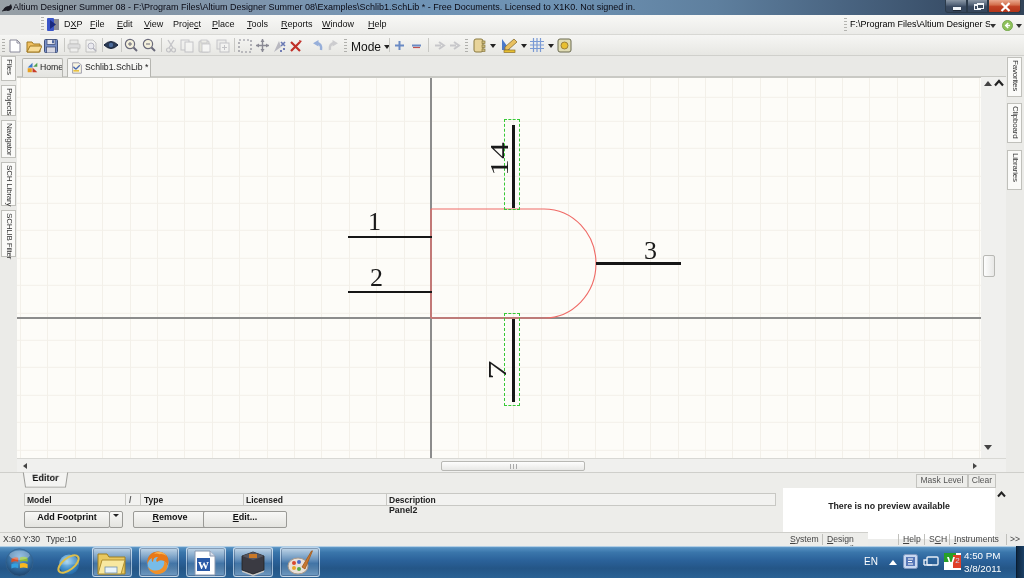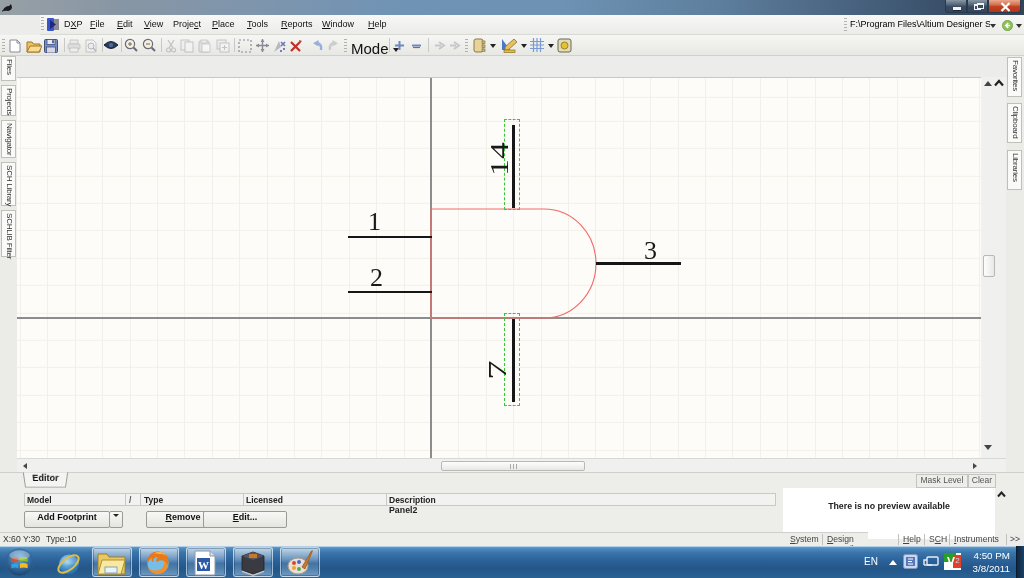--- a/index.html
+++ b/index.html
@@ -80,20 +80,21 @@
   background:linear-gradient(rgba(255,255,255,0.65),rgba(225,240,255,0.35) 40%,rgba(160,200,235,0.22) 55%,rgba(200,228,252,0.45)); border:1px solid rgba(220,235,250,0.55); box-shadow:inset 0 0 0 1px rgba(20,50,90,0.35); }
 </style>
 </head>
 <body>
 <div id="root">
   <div id="titlebar" class="abs"></div>
   <svg class="abs" style="left:2px;top:2px" width="11" height="11" viewBox="0 0 11 11">
     <path d="M1 8 Q3 4 7 4 L9 2 L10 5 Q10 8 6 9 Z" fill="#1a1a22"></path>
     <path d="M0 9 L4 8" stroke="#1a1a22" stroke-width="1"></path>
   </svg>
+  <div id="titletext" class="abs">Altium Designer Summer 08 - F:\Program Files\Altium Designer Summer 08\Examples\Schlib1.SchLib * - Free Documents. Licensed to X1K0. Not signed in.</div>
   <div id="btnmin" class="abs winbtn">
       <div style="position:absolute;left:7px;top:7px;width:8px;height:2.5px;background:#f0f4f8;box-shadow:0 1px 1px rgba(0,0,0,0.5);"></div>
     </div>
   <div id="btnmax" class="abs winbtn">
     <div style="position:absolute;left:6px;top:4px;width:7px;height:6px;border:1.3px solid #f0f4f8;border-top-width:2px;"></div>
     <div style="position:absolute;left:9px;top:2.5px;width:7px;height:6px;border:1.3px solid #f0f4f8;border-top-width:2px;background:#3c4c5e;"></div>
   </div>
   <div id="btnclose" class="abs winbtn">
     <svg style="position:absolute;left:11px;top:2px" width="11" height="10" viewBox="0 0 11 10">
       <path d="M1.5 1 L9.5 9 M9.5 1 L1.5 9" stroke="#fff" stroke-width="2.2"></path>
@@ -220,21 +221,21 @@
     </svg>
     <svg class="abs" style="left:310px;top:4px" width="14" height="14" viewBox="0 0 14 14" opacity="0.75">
       <path d="M11 11 Q12 5 7 4 L7 4" fill="none" stroke="#7a9ad4" stroke-width="2.4"></path>
       <path d="M8.5 1 L3 4.2 L8.5 7.4 Z" fill="#7a9ad4"></path>
     </svg>
     <svg class="abs" style="left:327px;top:4px" width="14" height="14" viewBox="0 0 14 14" opacity="0.8">
       <path d="M3 11 Q2 5 7 4 L7 4" fill="none" stroke="#c4c4c8" stroke-width="2.4"></path>
       <path d="M5.5 1 L11 4.2 L5.5 7.4 Z" fill="#c4c4c8"></path>
     </svg>
     <div class="tbgrip" style="left:344px"></div>
-    <div class="abs" style="left:351px;top:5px;width:44px;height:13px;font-size:15px;color:#111;white-space:nowrap;">Mode <span style="display:inline-block;width:0;height:0;border-left:3.5px solid transparent;border-right:3.5px solid transparent;border-top:4px solid #222;vertical-align:2px"></span></div>
+    <div class="abs" style="left:351px;top:5px;width:44px;height:13px;font-size:12px;color:#111;white-space:nowrap;">Mode <span style="display:inline-block;width:0;height:0;border-left:3.5px solid transparent;border-right:3.5px solid transparent;border-top:4px solid #222;vertical-align:2px"></span></div>
     <div class="tbsep" style="left:389px"></div>
     <svg class="abs" style="left:394px;top:5px" width="11" height="11" viewBox="0 0 11 11">
       <path d="M5.5 1 v9 M1 5.5 h9" stroke="#6a8ac4" stroke-width="2"></path>
     </svg>
     <svg class="abs" style="left:411px;top:5px" width="11" height="11" viewBox="0 0 11 11">
       <path d="M1 5.5 h9" stroke="#6a8ac4" stroke-width="2"></path>
       <path d="M2 7.5 h7" stroke="#c05050" stroke-width="1.2"></path>
     </svg>
     <div class="tbsep" style="left:428px"></div>
     <svg class="abs" style="left:433px;top:4px" width="13" height="13" viewBox="0 0 13 13" opacity="0.55">
@@ -258,20 +259,37 @@
     </svg>
     <div class="abs" style="left:521px;top:9px;width:0;height:0;border-left:3.5px solid transparent;border-right:3.5px solid transparent;border-top:4px solid #222;"></div>
     <svg class="abs" style="left:530px;top:3px" width="14" height="14" viewBox="0 0 14 14">
       <path d="M3.5 0 v14 M7 0 v14 M10.5 0 v14 M0 3.5 h14 M0 7 h14 M0 10.5 h14" stroke="#7a9ad4" stroke-width="1.2"></path>
     </svg>
     <div class="abs" style="left:548px;top:9px;width:0;height:0;border-left:3.5px solid transparent;border-right:3.5px solid transparent;border-top:4px solid #222;"></div>
     <svg class="abs" style="left:557px;top:3px" width="15" height="15" viewBox="0 0 15 15">
       <rect x="1" y="1" width="13" height="13" rx="2" fill="#e0dcb4" stroke="#6a6a50" stroke-width="1"></rect>
       <circle cx="7.5" cy="7.5" r="3.5" fill="#e8c030" stroke="#8a7030" stroke-width="0.8"></circle>
     </svg>
+  </div>
+  <div id="tabbar" class="abs">
+    <div class="doctab" style="left:5px;width:41px;padding-left:17px;">Home
+      <svg style="position:absolute;left:4px;top:3px" width="11" height="11" viewBox="0 0 16 16">
+        <path d="M1 9 L7 9 L7 15 L1 15 Z" fill="#e8a020"></path>
+        <path d="M8 8 L8 15 L15 15 Z" fill="#c83c28"></path>
+        <path d="M1 8 L8 1 L8 8 Z" fill="#3c78c8"></path>
+        <path d="M9 7 L15 1 L15 7 Z" fill="#50a050"></path>
+      </svg>
+    </div>
+    <div class="doctab active" style="left:50px;width:84px;padding-left:17px;font-size:8.7px;">Schlib1.SchLib *
+      <svg style="position:absolute;left:3px;top:3px" width="12" height="12" viewBox="0 0 15 15">
+        <path d="M2 1 h8 l3 3 v10 h-11 z" fill="#f8f4e0" stroke="#8a8aa0" stroke-width="1"></path>
+        <path d="M3 6 l3 3 M6 9 l5 -5" stroke="#4a6ab4" stroke-width="1.6" fill="none"></path>
+        <rect x="3" y="10" width="7" height="2" fill="#e8c040"></rect>
+      </svg>
+    </div>
   </div>
 
   <div id="leftstrip" class="abs">
     <div class="vtab" style="left:1px;top:0px;width:15px;height:25px;">
         <span>Files</span>
       </div>
     <div class="vtab" style="left:1px;top:29px;width:15px;height:31px;">
         <span>Projects</span>
       </div>
     <div class="vtab" style="left:1px;top:64px;width:15px;height:38px;">
@@ -351,21 +369,21 @@
       <span style="position:absolute;left:221px;top:1px;">Licensed</span>
       <span style="position:absolute;left:364px;top:1px;">Description</span>
       <div style="position:absolute;left:100px;top:0;width:1px;height:12px;background:#c8c8c4;"></div>
       <div style="position:absolute;left:115px;top:0;width:1px;height:12px;background:#c8c8c4;"></div>
       <div style="position:absolute;left:218px;top:0;width:1px;height:12px;background:#c8c8c4;"></div>
       <div style="position:absolute;left:361px;top:0;width:1px;height:12px;background:#c8c8c4;"></div>
     </div>
     <div style="position:absolute;left:389px;top:17px;font-size:8.8px;color:#222;">Panel2</div>
     <div class="pbtn" style="left:24px;width:86px;">Add Footprint</div>
     <div class="pbtn" style="left:109px;width:14px;"><span style="display:inline-block;width:0;height:0;border-left:3px solid transparent;border-right:3px solid transparent;border-top:3.5px solid #222;vertical-align:3px;"></span></div>
-    <div class="pbtn" style="left:146px;width:74px;"><u>R</u>emove</div>
+    <div class="pbtn" style="left:133px;width:74px;"><u>R</u>emove</div>
     <div class="pbtn" style="left:203px;width:84px;"><u>E</u>dit...</div>
     <div id="preview">
       <div style="position:absolute;left:0;top:13px;width:100%;text-align:center;">There is no preview available</div>
     </div>
     <svg style="position:absolute;left:997px;top:3px" width="9" height="7" viewBox="0 0 9 7">
         <path d="M1 5.5 L4.5 1.5 L8 5.5" fill="none" stroke="#222" stroke-width="2"></path>
       </svg>
   </div>
 
   <div id="statusbar" class="abs">
@@ -471,16 +489,16 @@
       <path d="M1 11 L1 6 L4 6" fill="none" stroke="#e8eef6" stroke-width="1.4"></path>
       <path d="M1 11 h8" stroke="#e8eef6" stroke-width="1.4"></path>
     </svg>
     <svg style="position:absolute;left:944px;top:7px" width="17" height="17" viewBox="0 0 17 17">
       <rect x="0" y="0" width="17" height="17" fill="#fff"></rect>
       <rect x="0" y="0" width="12" height="9" fill="#28a028"></rect>
       <rect x="9" y="2" width="8" height="13" fill="#e04028"></rect>
       <text x="7" y="13" font-size="12" font-family="Liberation Sans" font-weight="bold" fill="#fff" text-anchor="middle">V</text>
       <text x="13.5" y="10" font-size="8" font-family="Liberation Sans" fill="#c8d8f0" text-anchor="middle">2</text>
     </svg>
-    <div style="position:absolute;left:964px;top:4px;width:46px;text-align:right;font-size:9.8px;color:#fff;line-height:12.5px;">4:50 PM<br>3/8/2011</div>
+    <div style="position:absolute;left:964px;top:4px;width:46px;text-align:left;font-size:9.8px;color:#fff;line-height:12.5px;">4:50 PM<br>3/8/2011</div>
     <div style="position:absolute;left:1016px;top:0px;width:8px;height:32px;background:linear-gradient(90deg,#0e2740,#1a4066);border-left:1px solid #0a1c30;"></div>
   </div>
 </div>
 
 </body></html>

